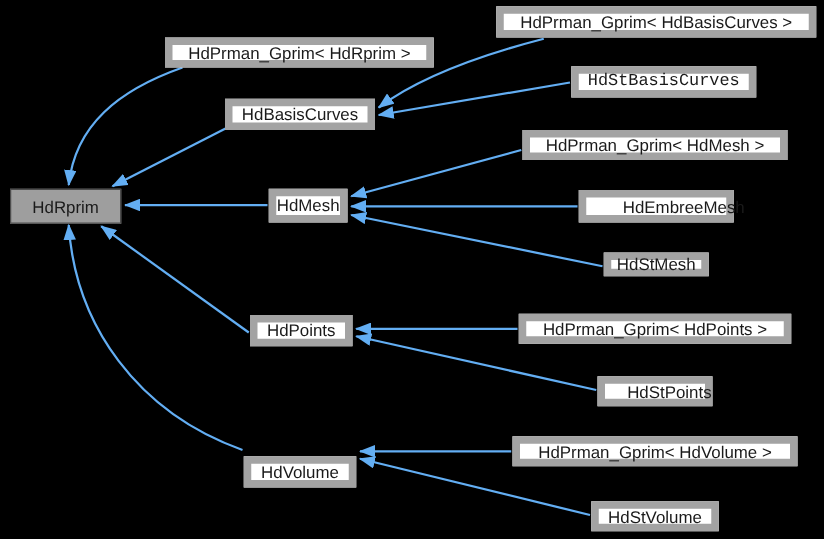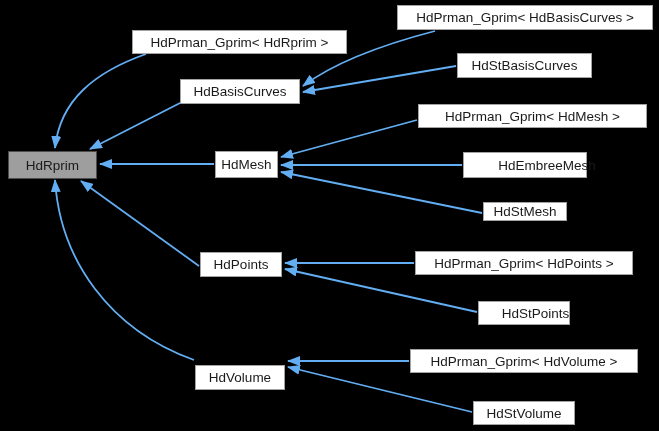--- a/index.html
+++ b/index.html
@@ -22,21 +22,21 @@
     width: 659px;
     height: 431px;
   }
   .node {
     position: absolute;
     box-sizing: border-box;
     display: flex;
     align-items: center;
     justify-content: center;
     background: #ffffff;
-    border: 1px solid #a3a3a3;
+    border: 6px solid #a3a3a3;
     color: #1a1a1a;
     font-size: 13.5px;
     white-space: nowrap;
     cursor: pointer;
   }
   .node.highlighted {
     background: #9e9e9e;
     border: 1.5px solid #4d4d4d;
     cursor: default;
   }
@@ -81,24 +81,24 @@
       </div>
       <div class="node" style="left: 200px; top: 252px; width: 82px; height: 25px;">
         <span>HdPoints</span>
       </div>
       <div class="node" style="left: 195px; top: 349px; width: 90px; height: 25px; margin-top: 16px;">
         <span>HdVolume</span>
       </div>
       <div class="node" style="left: 397px; top: 5px; width: 256px; height: 25px;">
         <span>HdPrman_Gprim&lt; HdBasisCurves &gt;</span>
       </div>
-      <div class="node" style="left: 457px; top: 53px; width: 135px; height: 25px;">
+      <div class="node" style="left: 457px; top: 53px; width: 148px; height: 25px; font-family: Liberation Mono, monospace;">
         <span>HdStBasisCurves</span>
       </div>
-      <div class="node" style="left: 418px; top: 104px; width: 229px; height: 24px;">
+      <div class="node" style="left: 418px; top: 104px; width: 212px; height: 24px;">
         <span>HdPrman_Gprim&lt; HdMesh &gt;</span>
       </div>
       <div class="node" style="left: 463px; top: 152px; width: 124px; height: 26px; padding-left: 44px;">
         <span>HdEmbreeMesh</span>
       </div>
       <div class="node" style="left: 483px; top: 202px; width: 84px; height: 19px;">
         <span>HdStMesh</span>
       </div>
       <div class="node" style="left: 415px; top: 251px; width: 218px; height: 24px;">
         <span>HdPrman_Gprim&lt; HdPoints &gt;</span>

